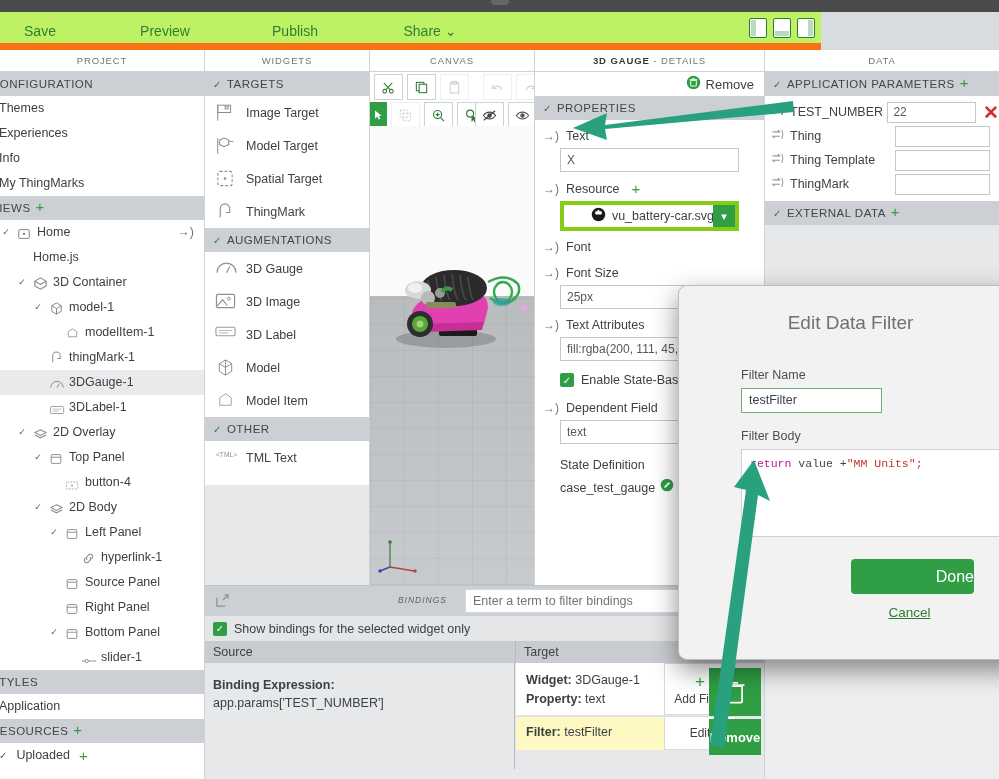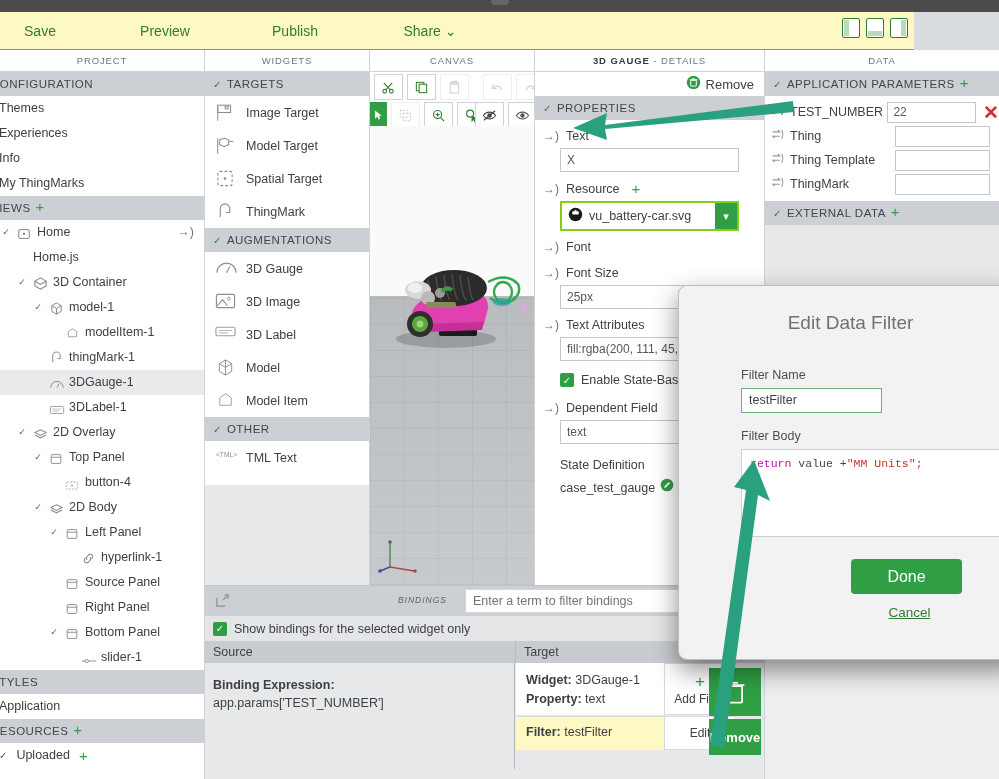--- a/index.html
+++ b/index.html
@@ -11,22 +11,22 @@
     background: #d9dcdf;
     position: relative;
   }
   .app { position:absolute; inset:0; }
 
   
   .os-bar { position:absolute; left:0; top:0; width:999px; height:12px; background:#4a4a4a; }
   .os-bar .nub { position:absolute; left:491px; top:0; width:18px; height:5px; background:#666; border-radius:0 0 4px 4px;}
 
   .menubar {
-    position:absolute; left:0; top:12px; width:914px; height:38px;
-    background:#fef9c3; border-bottom:1px solid #f97316;
+    position:absolute; left:0; top:12px; width:821px; height:38px;
+    background:#bef264; border-bottom:7px solid #f97316;
   }
   .menubar .mitem {
     position:absolute; top:0; height:38px; line-height:38px;
     color:#2f7d32; font-size:14px; text-align:center; cursor:pointer;
   }
   .layout-icons { position:absolute; right:6px; top:6px; display:flex; gap:6px; }
   .layout-icons .li { width:18px; height:20px; border:1.5px solid #2f7d32; border-radius:2px; position:relative; background:#fff; cursor:pointer;}
   .li.left:before { content:""; position:absolute; left:1px; top:1px; bottom:1px; width:5px; background:#bcd9bd;}
   .li.bottom:before { content:""; position:absolute; left:1px; right:1px; bottom:1px; height:5px; background:#bcd9bd;}
   .li.right:before { content:""; position:absolute; right:1px; top:1px; bottom:1px; width:5px; background:#bcd9bd;}
@@ -73,21 +73,21 @@
       linear-gradient(#b9bcbe,#c8cbcd);
   }
 
   
   .prop-label { display:flex; align-items:center; gap:7px; font-size:12.5px; padding:9px 0 3px 8px; color:#3d4144;}
   .arrow-ico { color:#6f7478; font-size:12px; }
   .txtin {
     height:24px; border:1px solid #c3c7ca; background:#fff; font-size:12px; color:#55595c;
     padding:0 6px; line-height:22px; white-space:nowrap; overflow:hidden; cursor:text;
   }
-  .selin { height:30px; border:2px solid #84cc16; background:#fff; display:flex; align-items:center; font-size:12.5px; position:relative;}
+  .selin { height:30px; border:4px solid #84cc16; background:#fff; display:flex; align-items:center; font-size:12.5px; position:relative;justify-content:center;}
   .selcaret { position:absolute; right:0; top:0; bottom:0; width:22px; background:#2f9e44; color:#fff; display:flex; align-items:center; justify-content:center; font-size:11px; cursor:pointer;}
   .cbx { width:14px; height:14px; background:#2f9e44; border-radius:2px; display:inline-flex; align-items:center; justify-content:center; color:#fff; font-size:10px; flex:none; cursor:pointer;}
 
   
   .drow { display:flex; align-items:center; height:24px; gap:5px; padding-left:6px; font-size:12.5px; }
   .dlabel { white-space:nowrap; overflow:hidden; }
   .dinput { height:21px; border:1px solid #c3c7ca; background:#fff; font-size:12px; padding:0 5px; line-height:19px; color:#55595c; cursor:text;}
 
   
   .bindbar { position:absolute; height:30px; background:#ccd0d4; left:0; right:0; top:0; }
@@ -776,21 +776,21 @@
   </div>
 
   <div class="modal" style="left:678px;top:285px;width:345px;height:375px;">
     <div class="modal-title">Edit Data Filter</div>
     <div class="modal-lbl" style="margin:34px 0 6px 62px;">Filter Name</div>
     <div class="modal-in" style="margin-left:62px;width:141px;">testFilter</div>
     <div class="modal-lbl" style="margin:16px 0 6px 62px;">Filter Body</div>
     <div class="code" style="margin-left:62px;width:275px;height:88px;">
       <span class="kw">return</span><span> value +</span><span class="str">"MM Units";</span>
     </div>
-    <div class="done" style="margin:22px 12px 0 172px;width:111px;height:35px;">
+    <div class="done" style="margin:22px 12px 0 172px;width:123px;height:35px;justify-content:flex-end;">
       <span>Done</span>
     </div>
     <div class="cancel" style="margin:11px 0 0 172px;width:117px;">
       <span>Cancel</span>
     </div>
   </div>
 
   <svg class="arrow-ov" style="left:545px;top:95px;" width="250" height="50" viewBox="0 0 250 50">
     <path d="M248 6 L60 30 L62 18 L28 33 L62 45 L60 34 L249 17 Z" fill="#2aa17e"></path>
   </svg>

